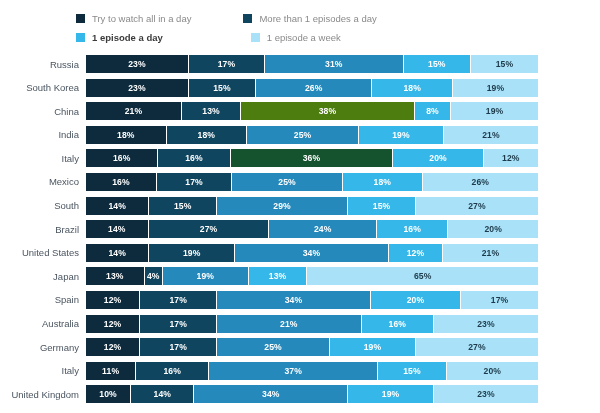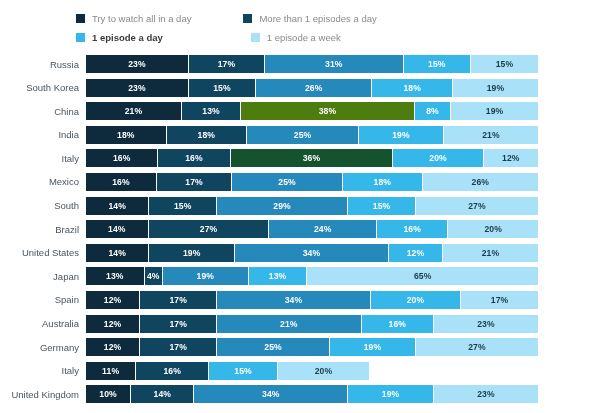--- a/index.html
+++ b/index.html
@@ -400,20 +400,23 @@
       </div>
       <div class="bar-row">
         <div class="row-label">Italy</div>
         <div class="bar-track">
           <div class="seg" style="background: rgb(14, 43, 61); flex: 0 0 11.1111%;">
             <span class="seg-val">11%</span>
           </div>
           <div class="seg" style="background: rgb(16, 69, 95); flex: 0 0 16.1616%;">
             <span class="seg-val">16%</span>
           </div>
+          <div class="seg" style="background: rgb(37, 137, 187); flex: 0 0 37.3737%;">
+            <span class="seg-val">37%</span>
+          </div>
           <div class="seg" style="background: rgb(54, 183, 233); flex: 0 0 15.1515%;">
             <span class="seg-val">15%</span>
           </div>
           <div class="seg light" style="background: rgb(169, 226, 248); flex: 0 0 20.202%;">
             <span class="seg-val">20%</span>
           </div>
         </div>
       </div>
       <div class="bar-row">
         <div class="row-label">United Kingdom</div>

